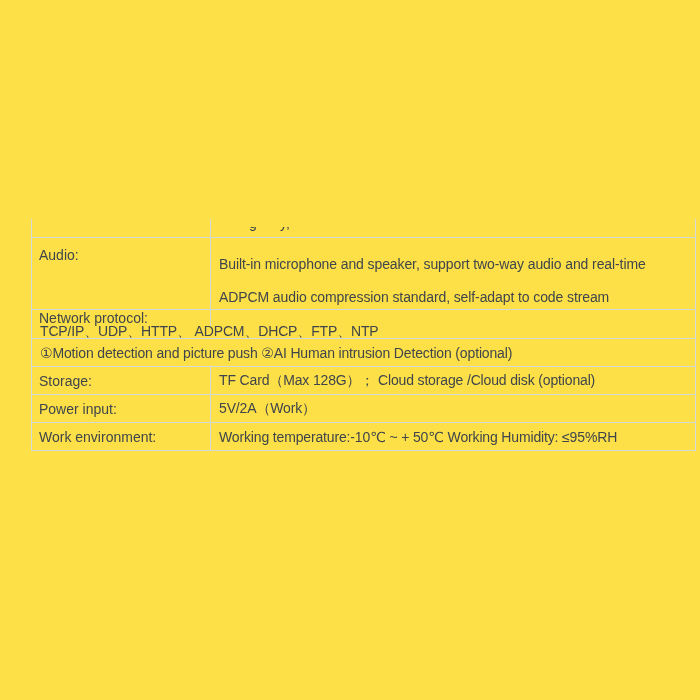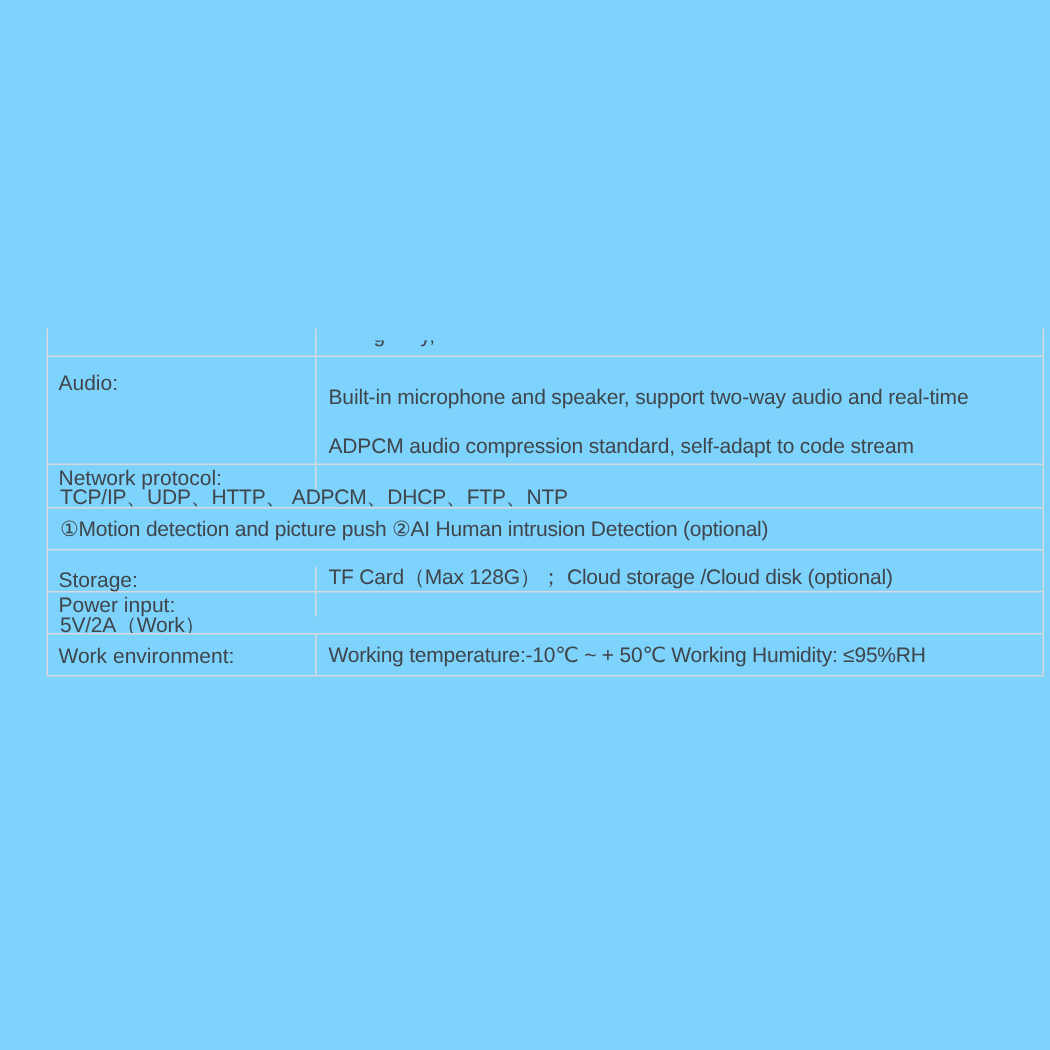--- a/index.html
+++ b/index.html
@@ -4,21 +4,21 @@
 <style>
   html, body {
     margin: 0;
     padding: 0;
     background: #ffffff;
   }
   .canvas {
     position: relative;
     width: 700px;
     height: 700px;
-    background: #7dd3fc;
+    background: #fde047;
     overflow: hidden;
     font-family: "Liberation Sans", "DejaVu Sans", sans-serif;
   }
   .spec-table {
     position: absolute;
     left: 31px;
     top: 219px;
     width: 665px;
     box-sizing: border-box;
     border-left: 1px solid #d7d9dc;
@@ -28,22 +28,22 @@
   }
   .row {
     display: flex;
     box-sizing: border-box;
     border-bottom: 1px solid #d7d9dc;
   }
   .row-partial   { height: 19px; }
   .row-audio     { height: 72px; }
   .row-network   { height: 29px; flex-direction: column; }
   .row-alarm     { height: 28px; }
-  .row-storage   { height: 28px; align-items: flex-end; }
-  .row-power     { height: 28px; flex-direction: column; }
+  .row-storage   { height: 28px; }
+  .row-power     { height: 28px; }
   .row-workenv   { height: 28px; }
 
   .cell-label {
     width: 179px;
     box-sizing: border-box;
     border-right: 1px solid #d7d9dc;
     padding-left: 7px;
     display: flex;
     align-items: center;
     flex-shrink: 0;

